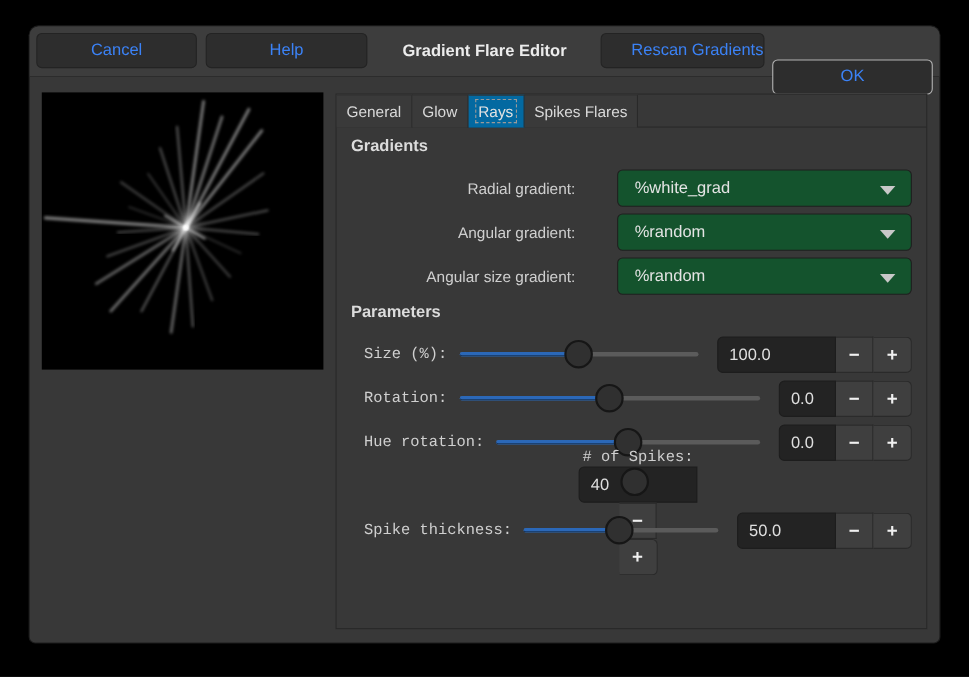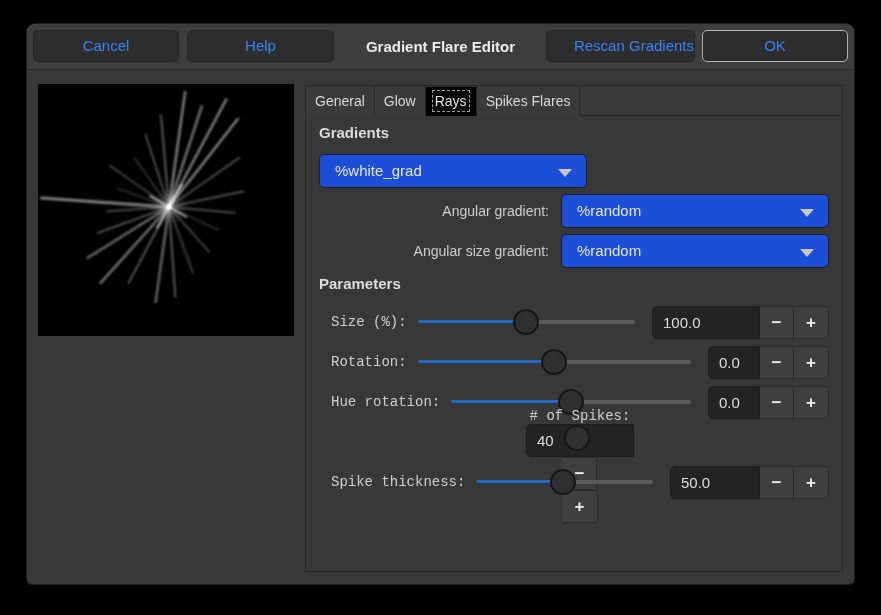--- a/index.html
+++ b/index.html
@@ -10,47 +10,47 @@
     background:#383838;border-radius:8px 8px 5px 5px;box-shadow:0 0 0 1px #1c1c1c;}
 
   
   .header{position:absolute;left:0;top:0;width:100%;height:46px;background:#3d3d3d;
     border-radius:8px 8px 0 0;border-bottom:1px solid #2c2c2c;}
   .hbtn{position:absolute;top:6px;height:32px;background:#2d2d2d;border:1px solid #232323;
     border-radius:5px;color:#3b82f6;font-size:15px;text-align:center;line-height:30px;cursor:default;}
   .hbtn.cancel{left:6px;width:146px;}
   .hbtn.help{left:160px;width:147px;}
   .hbtn.rescan{left:519px;width:149px;text-align:right;}
-  .hbtn.ok{left:675px;width:146px;border:1px solid #b4b4b4;}
+  .hbtn.ok{left:675px;width:146px;border:1px solid #b4b4b4;margin-top:24px;}
   .wtitle{position:absolute;left:0;right:0;top:0;height:46px;line-height:46px;text-align:center;
     color:#ececec;font-size:15px;font-weight:bold;pointer-events:none;}
 
   
   .preview{position:absolute;left:11px;top:60px;width:256px;height:252px;background:#000;}
   .preview svg{display:block;width:100%;height:100%;}
 
   
   .notebook{position:absolute;left:278px;top:61px;width:538px;height:487px;
     border:1px solid #282828;background:#383838;}
   .tabs{position:absolute;left:0;top:0;right:0;height:30px;border-bottom:1px solid #282828;display:flex;}
   .tab{height:30px;line-height:29px;text-align:center;color:#d9d9d9;font-size:14px;
     background:#3a3a3a;border-right:1px solid #292929;border-top:1px solid #323232;padding:0 9px;}
   .tab:first-child{border-left:none;}
-  .tab.selected{background:#000000;color:#e2e2e2;}
+  .tab.selected{background:#0369a1;color:#e2e2e2;}
   .tab.selected .tab-label{outline:1px dashed #9a9a9a;outline-offset:2px;}
 
   .heading{position:absolute;left:13px;color:#dcdcdc;font-size:15px;font-weight:bold;}
   .h-gradients{top:38px;}
   .h-parameters{top:189px;}
 
   
   .grow{position:absolute;left:13px;right:13px;height:34px;display:flex;align-items:center;}
   .grow .glabel{flex:1;text-align:right;padding-right:12px;color:#cfcfcf;font-size:14px;}
-  .combo{position:relative;width:268px;height:34px;background:#1d4ed8;border:1px solid #1f1f1f;
-    border-radius:5px;color:#e4e4e4;font-size:15px;line-height:32px;padding-left:15px;}
+  .combo{position:relative;width:268px;height:34px;background:#14532d;border:1px solid #1f1f1f;
+    border-radius:5px;color:#e4e4e4;font-size:15px;line-height:32px;padding-left:15px;margin-left:26px;}
   .combo .arrow{position:absolute;right:14px;top:14px;width:0;height:0;
     border-left:7px solid transparent;border-right:7px solid transparent;border-top:8px solid #c8c8c8;}
 
   
   .prow{position:absolute;left:25px;right:13px;height:40px;display:flex;align-items:center;}
   .plabel{color:#cfcfcf;font-size:14px;white-space:nowrap;font-family:Liberation Mono, monospace;}
   .slider{position:relative;flex:1;height:28px;margin:0 17px 0 11px;}
   .slider .track{position:absolute;left:0;right:0;top:12px;height:4px;background:#5b5b5b;border-radius:2px;}
   .slider .fill{position:absolute;left:0;top:12px;height:4px;background:#2b68b8;border-radius:2px;
     box-shadow:0 -1px 0 #16345c inset;}
@@ -122,20 +122,21 @@
     <div class="tabs">
       <div class="tab"><span class="tab-label">General</span></div>
       <div class="tab"><span class="tab-label">Glow</span></div>
       <div class="tab selected"><span class="tab-label">Rays</span></div>
       <div class="tab"><span class="tab-label">Spikes Flares</span></div>
     </div>
 
     <div class="heading h-gradients">Gradients</div>
 
     <div class="grow" style="top:68px;">
+      <span class="glabel">Radial gradient:</span>
       <div class="combo">
         <span>%white_grad</span>
         <span class="arrow"></span>
       </div>
     </div>
     <div class="grow" style="top:108px;">
       <span class="glabel">Angular gradient:</span>
       <div class="combo">
         <span>%random</span>
         <span class="arrow"></span>

